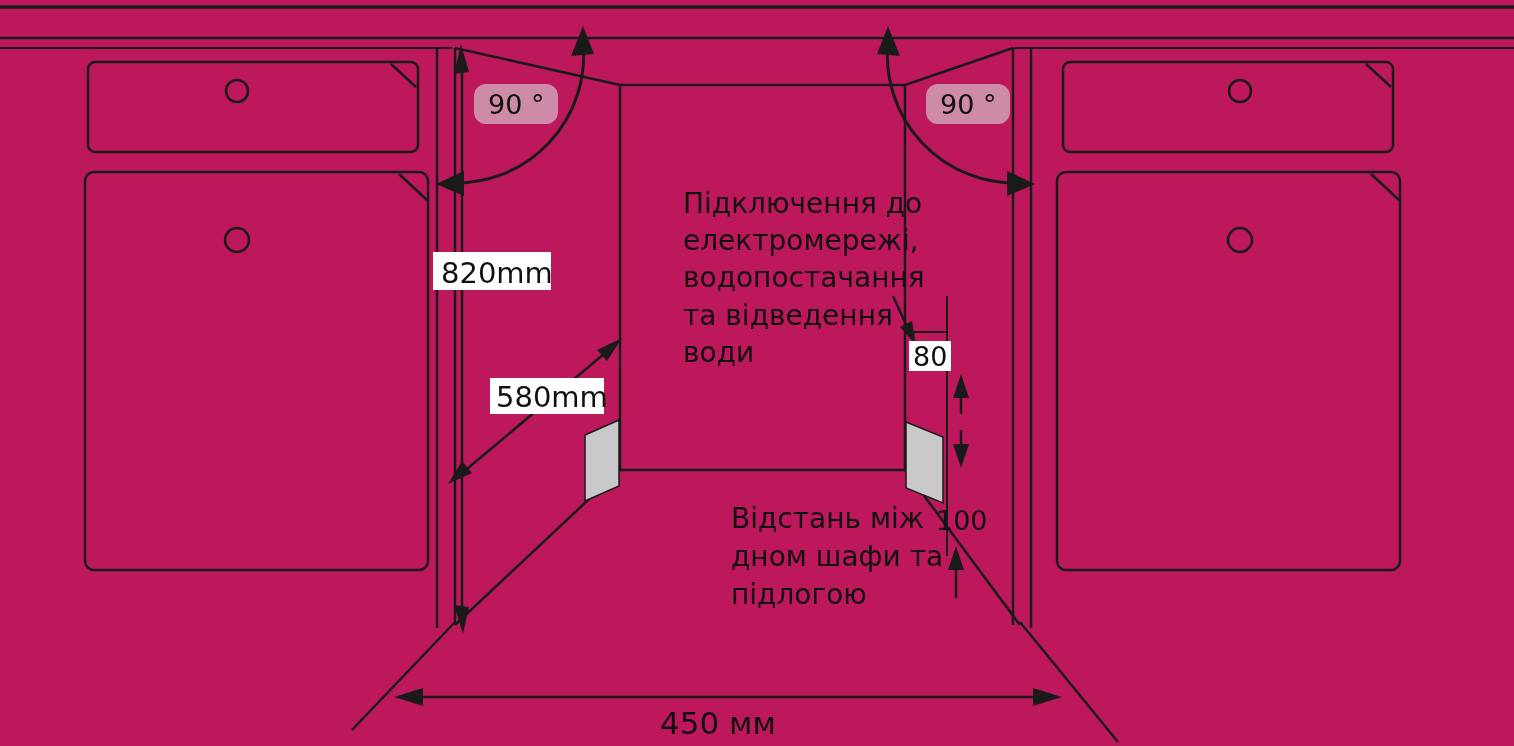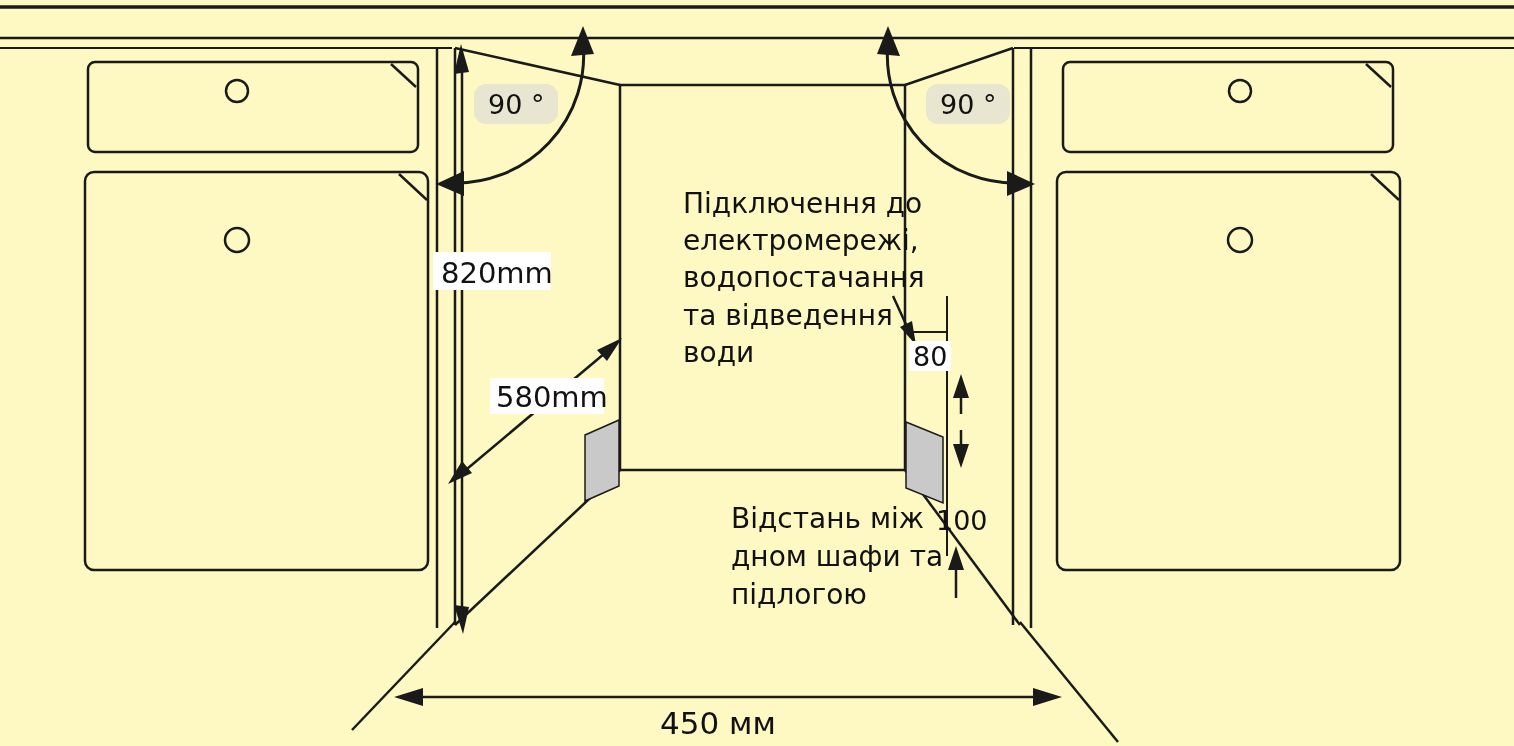--- a/index.html
+++ b/index.html
@@ -1,16 +1,16 @@
 <!DOCTYPE html>
 <html><head>
 <meta charset="utf-8">
 <style>
   html,body{margin:0;padding:0;background:#ffffff;}
-  .stage{position:relative;width:1514px;height:746px;background:#fef9c3;overflow:hidden;}
+  .stage{position:relative;width:1514px;height:746px;background:#be185d;overflow:hidden;}
   svg{display:block;}
   svg text{font-family:"DejaVu Sans","Liberation Sans",sans-serif;fill:#111111;}
   .note-text{font-size:28px;}
   .dim-text{font-size:29px;}
   .small-dim-text{font-size:27px;}
   .width-text{font-size:31px;}
   .angle-text{font-size:27px;}
 </style>
 </head>
 <body>

